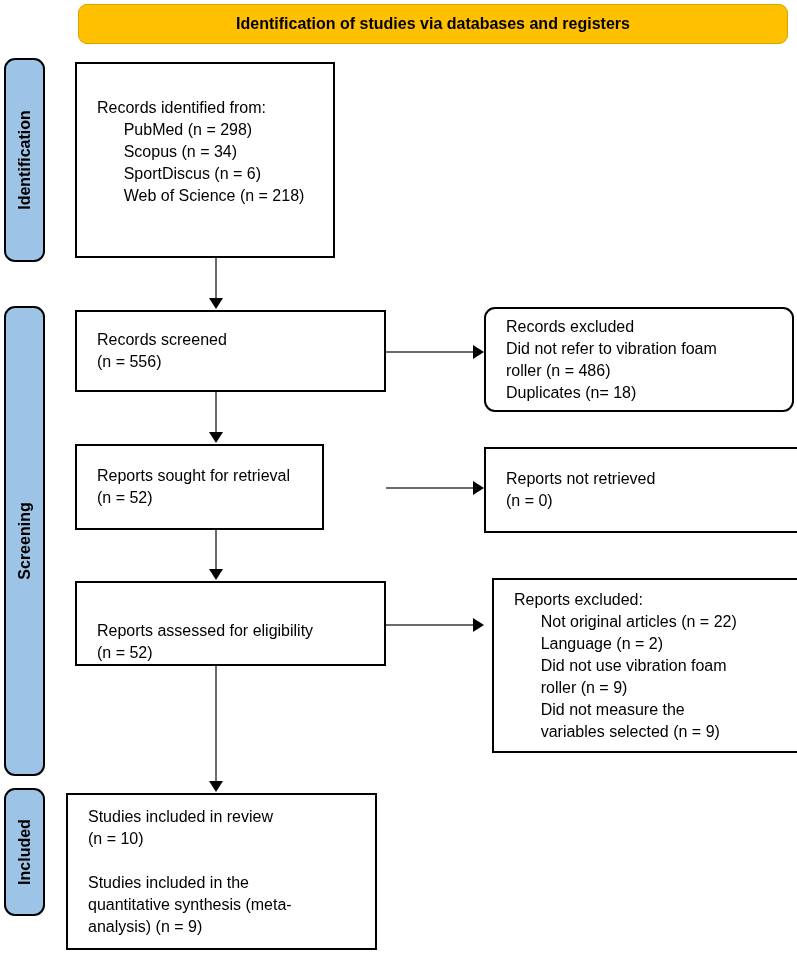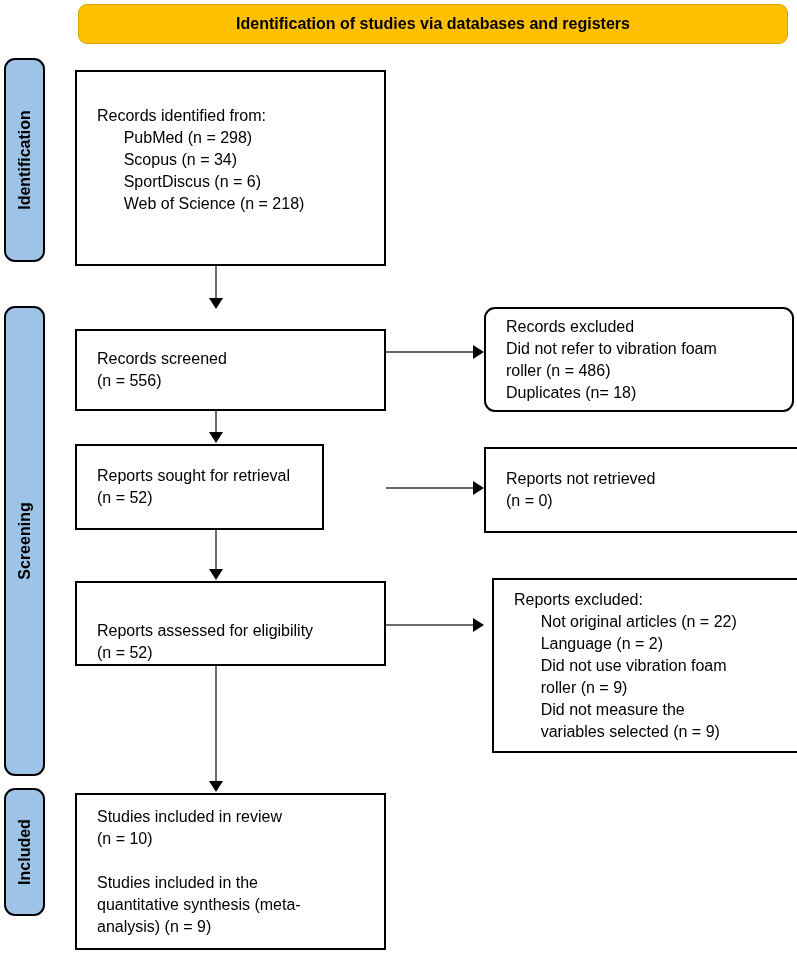--- a/index.html
+++ b/index.html
@@ -69,25 +69,25 @@
     color: #000;
   }
   .fbox .txt {
     white-space: pre-wrap;
     padding-left: 20px;
     padding-right: 6px;
   }
   .fbox.top-align { align-items: flex-start; }
   .fbox.top-align .txt { padding-top: 33px; }
 
-  .b-records-identified    { left: 75px;  top: 62px;  width: 311px; height: 196px; margin-top: 8px; }
-  .b-records-screened      { left: 75px;  top: 310px; width: 311px; height: 82px; margin-top: 19px; }
+  .b-records-identified    { left: 75px;  top: 62px;  width: 260px; height: 196px; }
+  .b-records-screened      { left: 75px;  top: 310px; width: 311px; height: 82px; }
   .b-reports-sought        { left: 75px;  top: 444px; width: 249px; height: 86px; }
   .b-reports-assessed      { left: 75px;  top: 581px; width: 311px; height: 85px; align-items: flex-end; }
-  .b-studies-included      { left: 75px;  top: 793px; width: 311px; height: 157px; }
+  .b-studies-included      { left: 66px;  top: 793px; width: 311px; height: 157px; }
   .b-records-excluded      { left: 484px; top: 307px; width: 310px; height: 105px; border-radius: 11px; }
   .b-reports-not-retrieved { left: 484px; top: 447px; width: 369px; height: 86px; }
   .b-reports-excluded      { left: 492px; top: 578px; width: 310px; height: 175px; }
 
   .arrows {
     position: absolute;
     left: 0; top: 0;
     width: 797px; height: 961px;
     pointer-events: none;
   }

